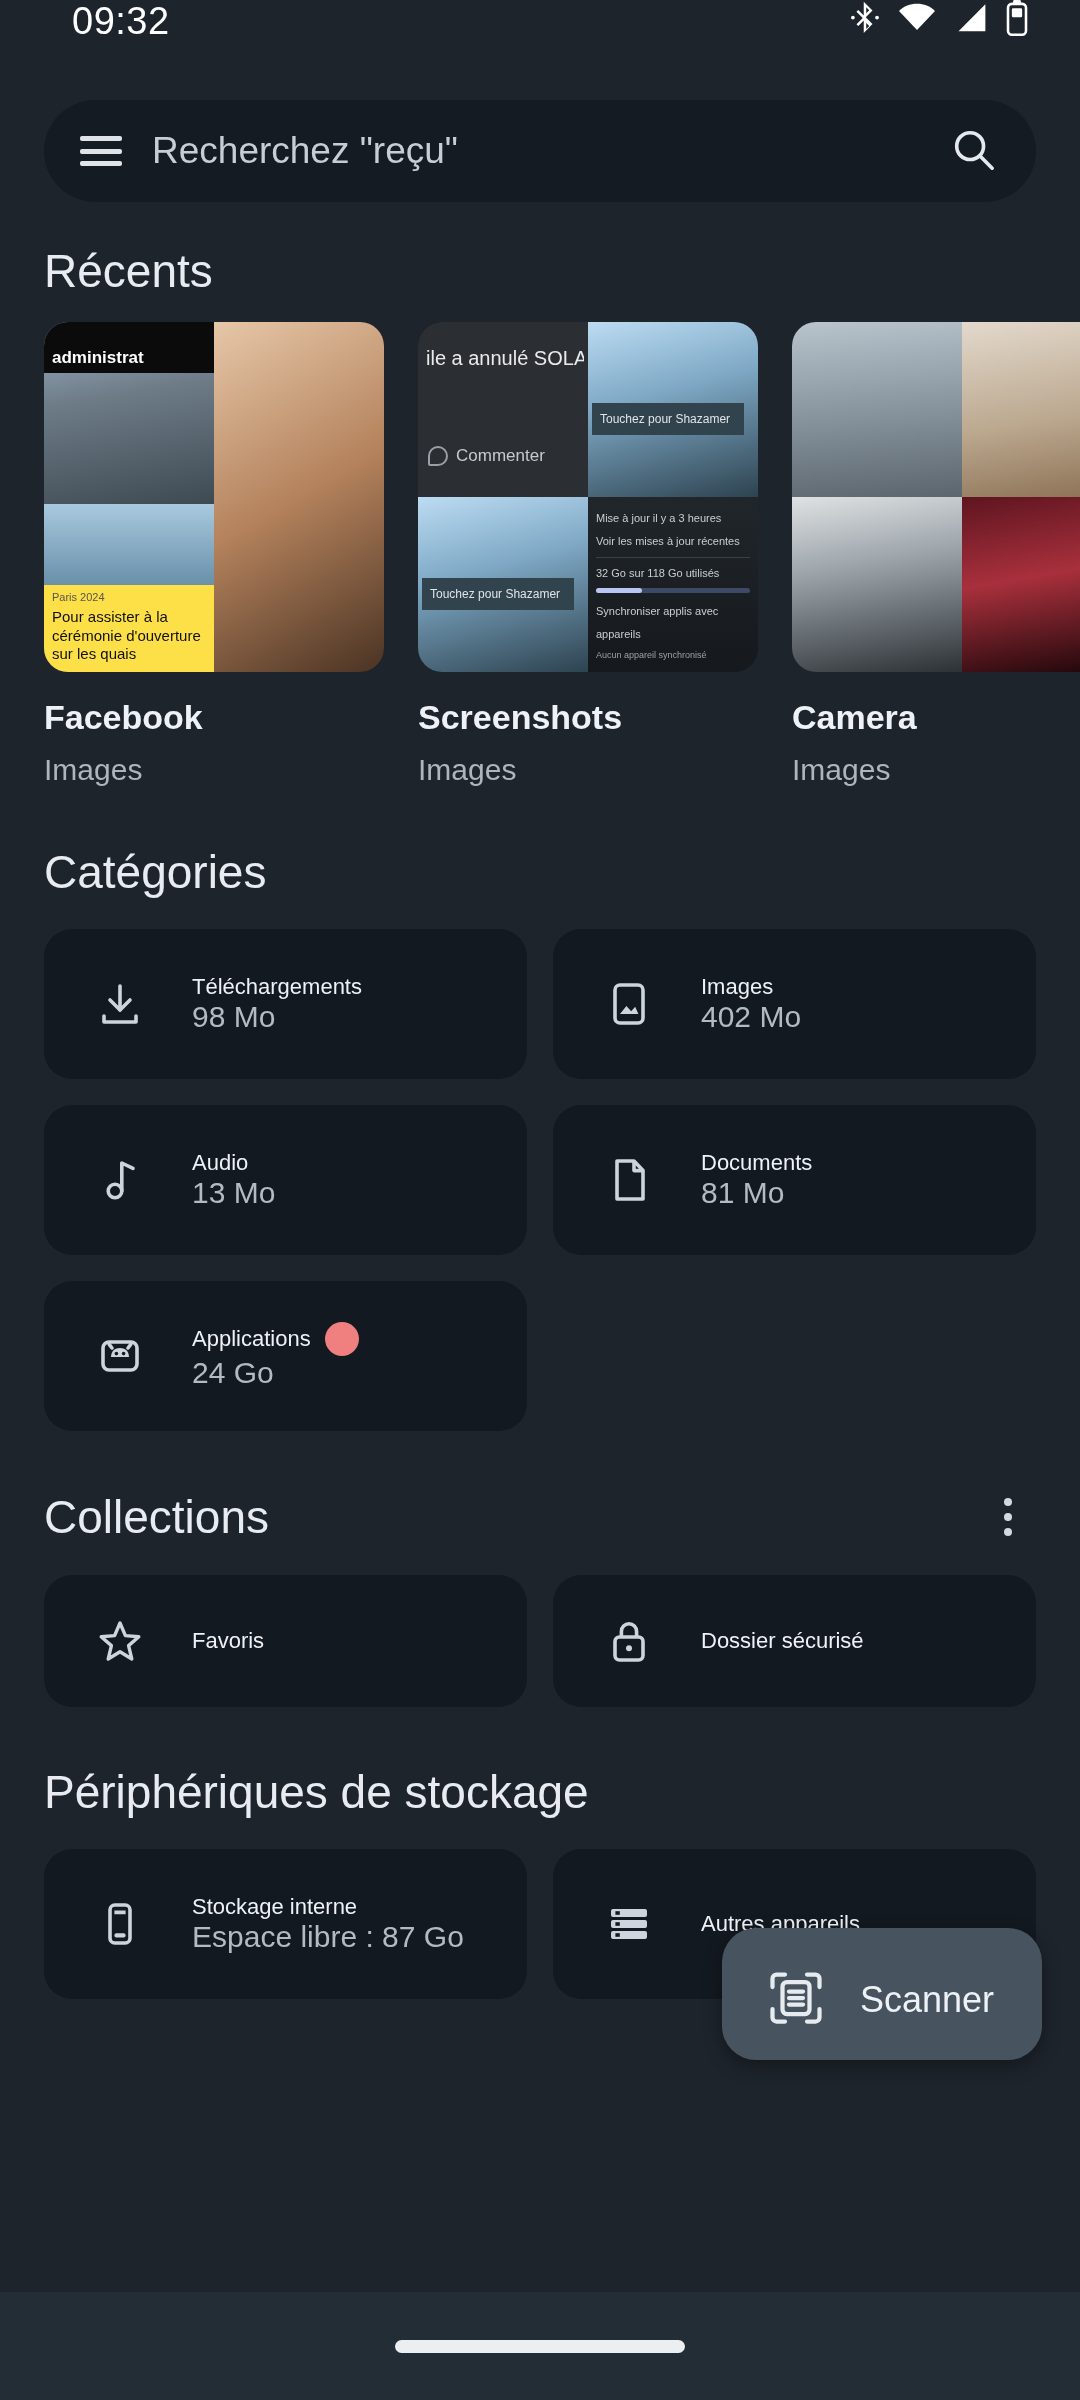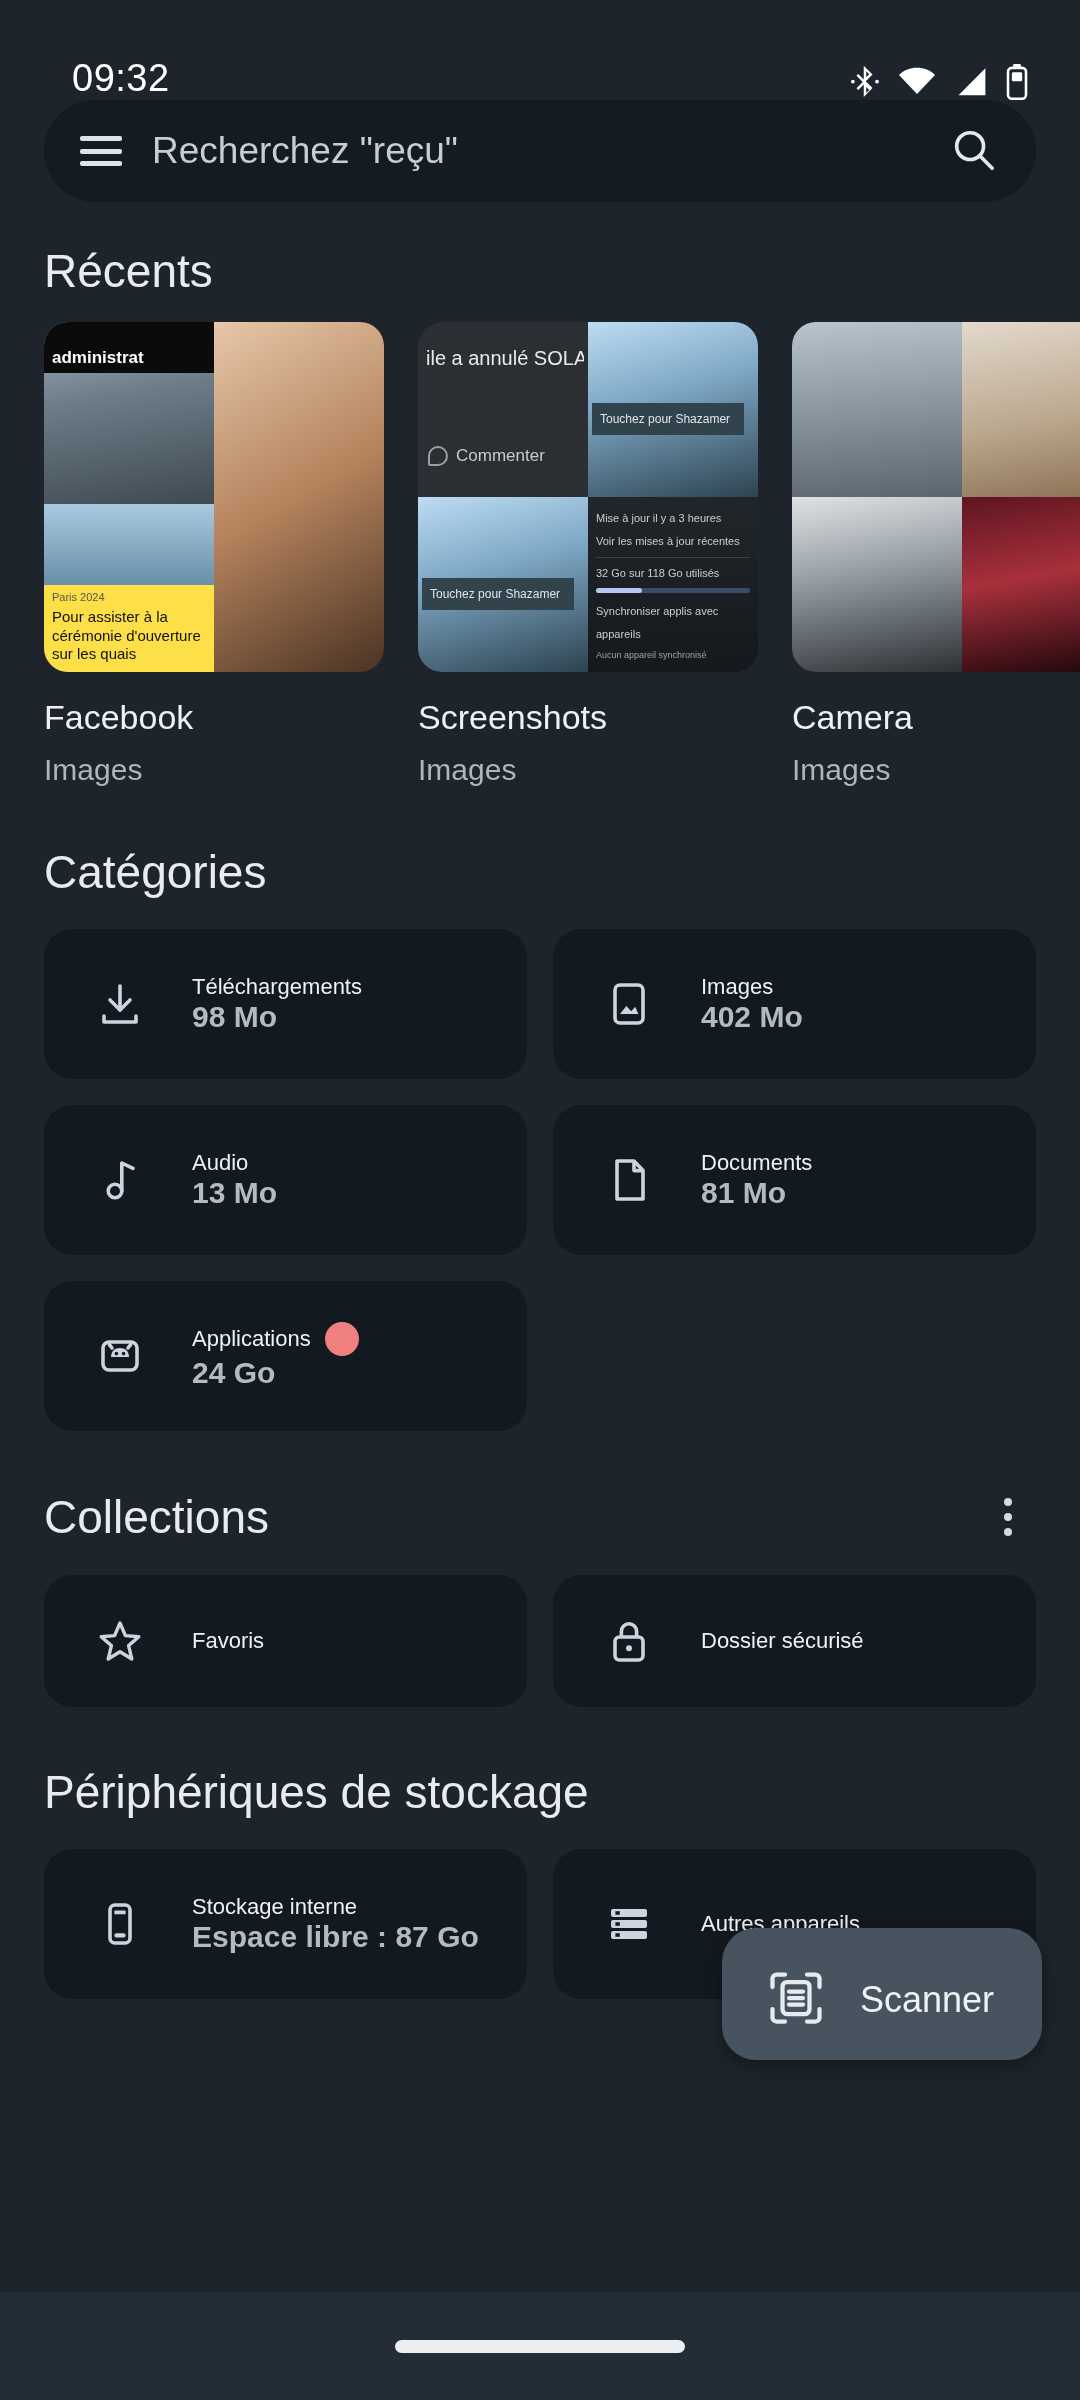--- a/index.html
+++ b/index.html
@@ -8,21 +8,21 @@
     background:#1e242c;
     font-family:"Liberation Sans", sans-serif;
     color:#e3e7ec;
     overflow:hidden;
     position:relative;
   }
 
   
   .statusbar {
     height:100px; width:100%;
-    display:flex; align-items:flex-end; justify-content:space-between;
+    display:flex; align-items:flex-start; justify-content:space-between;
     padding:0 52px 0 72px;
   }
   .status-clock { font-size:38px; font-weight:400; color:#ffffff; letter-spacing:.5px; }
   .status-icons { display:flex; align-items:center; gap:18px; }
   .status-icons svg { display:block; }
 
   
   .searchwrap { padding:0 44px; }
   .searchbar {
     height:102px; background:#151b22; border-radius:52px;
@@ -49,21 +49,21 @@
   }
   .recent-card { flex:0 0 auto; width:340px; }
   .recent-thumb {
     width:340px; height:350px; border-radius:24px; overflow:hidden;
     display:flex; background:#0f1318;
   }
   .thumb-col { height:100%; display:flex; flex-direction:column; }
   .thumb-col.half { width:50%;justify-content:flex-end; }
   .tile { width:100%; overflow:hidden; position:relative; }
 
-  .recent-name { font-size:34px; color:#eef1f5; margin-top:26px; white-space:nowrap; }
+  .recent-name { font-size:34px; color:#eef1f5; margin-top:26px; white-space:nowrap;font-weight:bold; }
   .recent-sub  { font-size:30px; color:#aeb5bd; margin-top:16px; white-space:nowrap; }
 
   
   .ph { width:100%; height:100%; }
   .ph-run      { background:linear-gradient(170deg,#9fb4c6 0%,#6e7c88 40%,#3d4a52 100%); }
   .ph-quais    { background:linear-gradient(180deg,#a9c9df 0%,#6d94ad 45%,#3b5d6e 100%); }
   .ph-face     { background:linear-gradient(150deg,#e6c7a8 0%,#b4825c 50%,#4a3323 100%); }
   .ph-fbpost   { background:#2b2f33; }
   .ph-home     { background:linear-gradient(165deg,#bcdcf2 0%,#7fa9c6 40%,#2d4350 100%); }
   .ph-settings { background:linear-gradient(180deg,#21262b 0%,#15191d 100%); }
@@ -88,21 +88,21 @@
   
   .grid { padding:0 44px; display:grid; grid-template-columns:1fr 1fr; gap:26px; }
   .tilecard {
     background:#131920; border-radius:28px; height:150px;
     display:flex; align-items:center; padding:0 0 0 48px; gap:44px;
     position:relative; overflow:hidden;
   }
   .tilecard .tc-icon { flex:0 0 auto; width:56px; display:flex; align-items:center; justify-content:center; }
   .tc-text { min-width:0; overflow:hidden; }
   .tc-label { font-size:22px; color:#eef1f5; white-space:nowrap; }
-  .tc-sub { font-size:30px; color:#b3bac1; white-space:nowrap;font-weight:bold; }
+  .tc-sub { font-size:30px; color:#b3bac1; white-space:nowrap; }
   .tilecard.single .tc-label { margin:0; }
   .badge-dot { width:34px; height:34px; border-radius:50%; background:#f08080; flex:0 0 auto; margin-left:14px; }
   .tc-row { display:flex; align-items:center; min-width:0; }
 
   .tilecard.compact { height:132px; }
 
   
   .fab {
     position:absolute; right:38px; bottom:232px;
     height:132px; border-radius:34px; background:#47545f;

